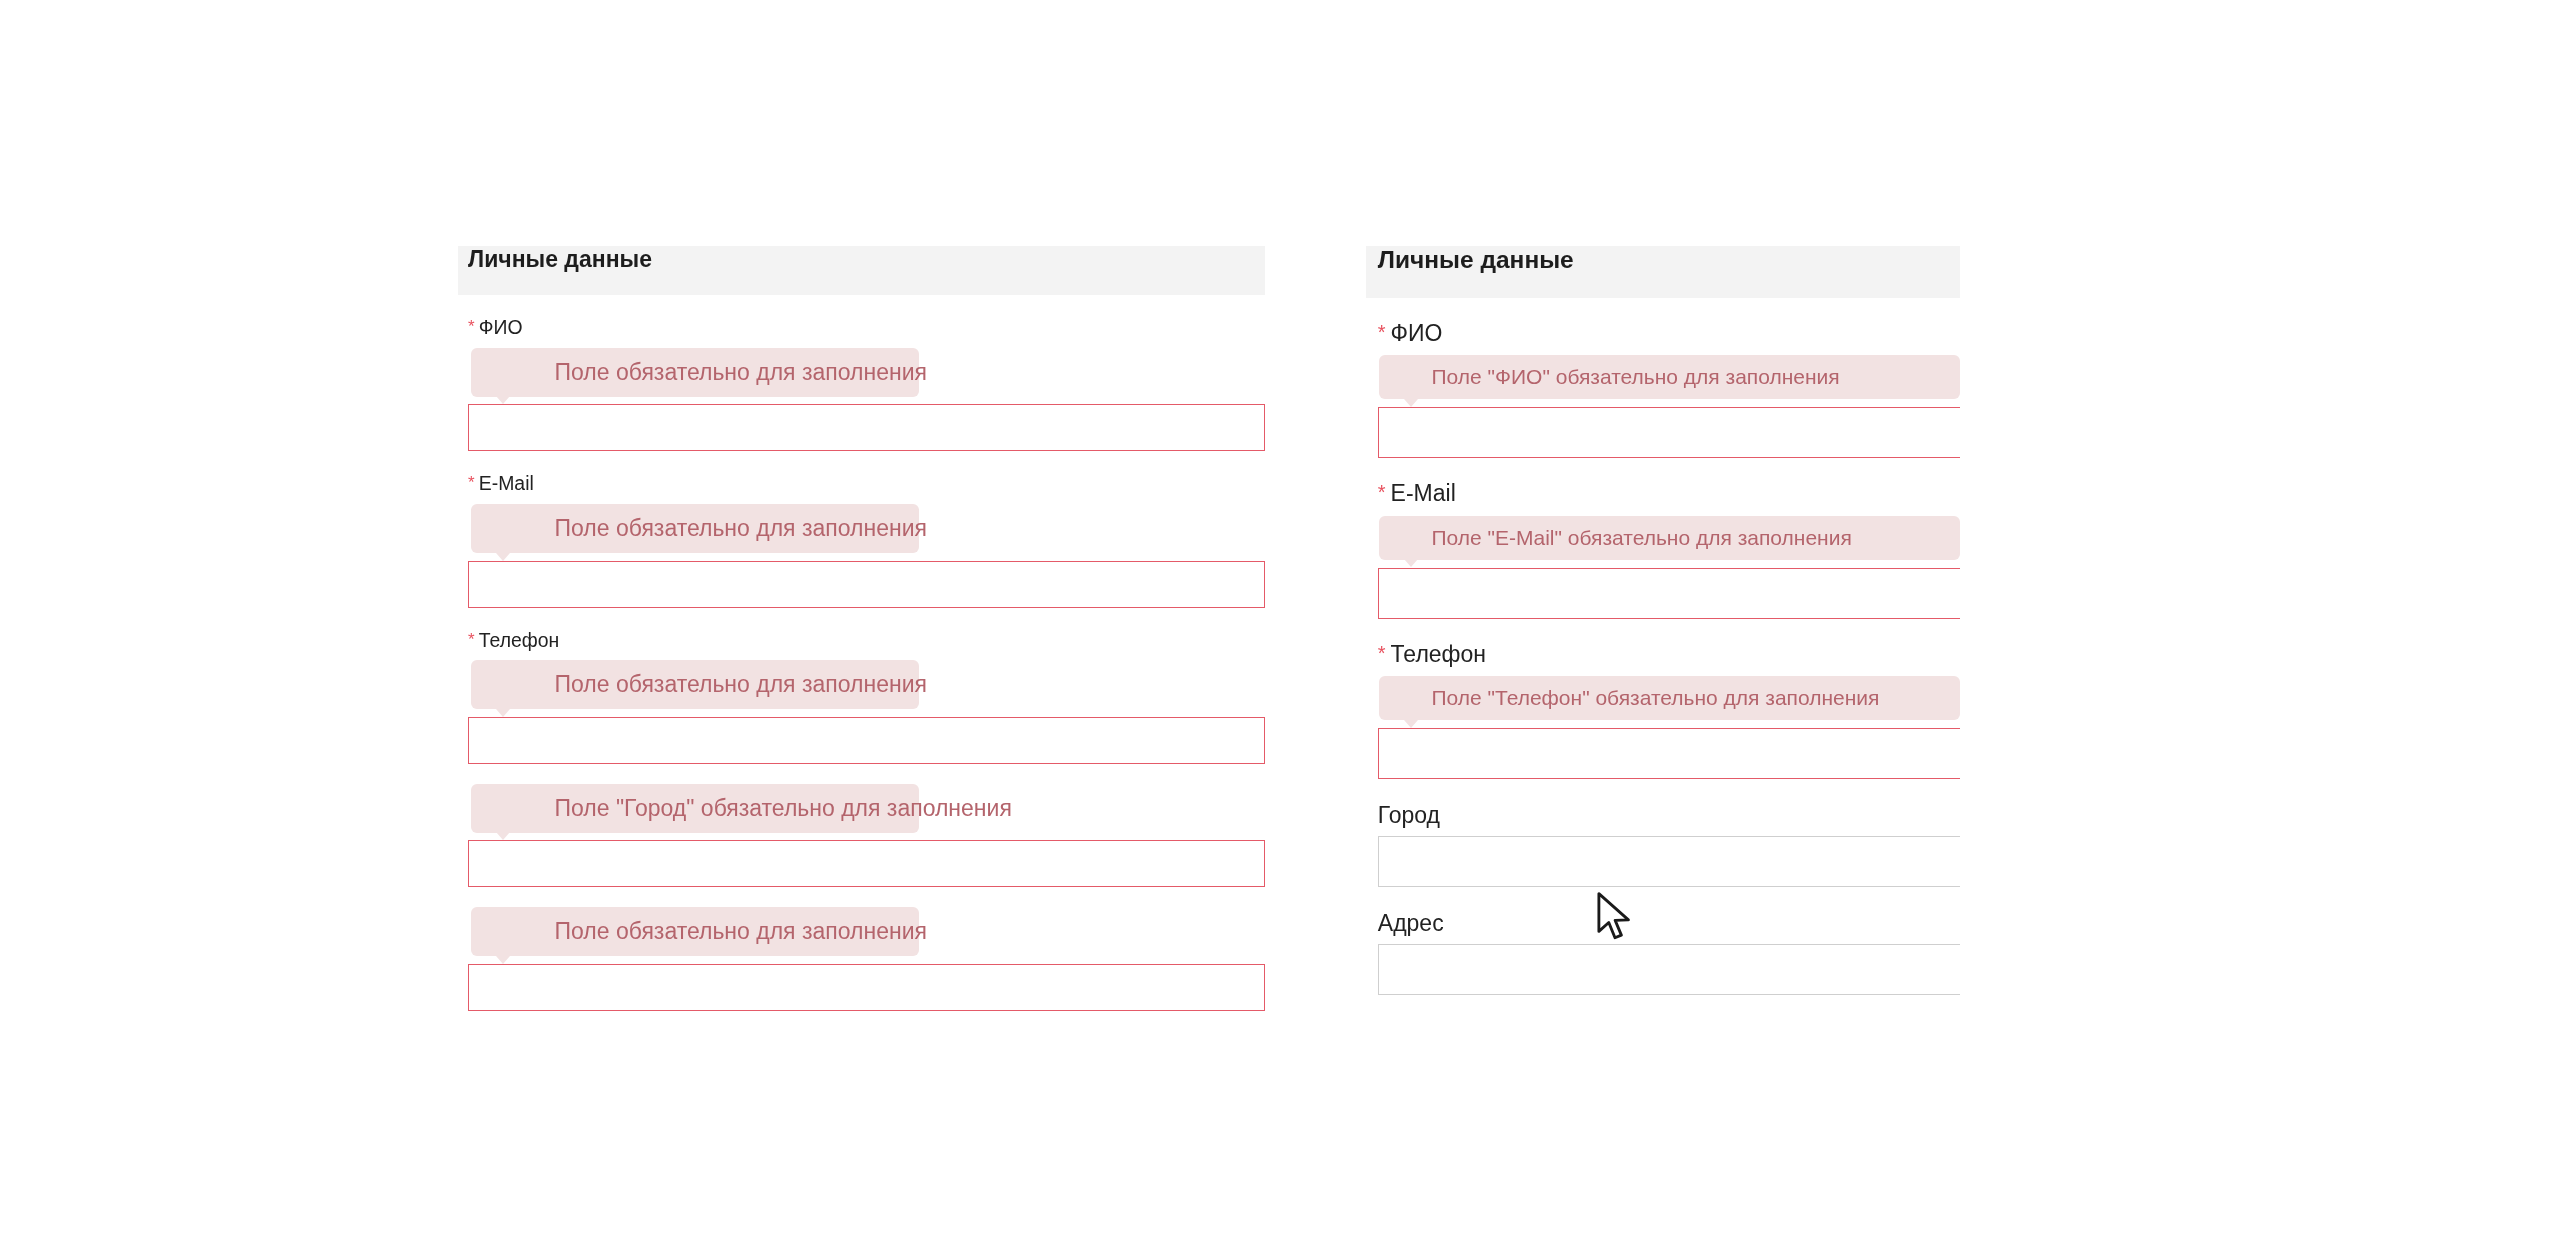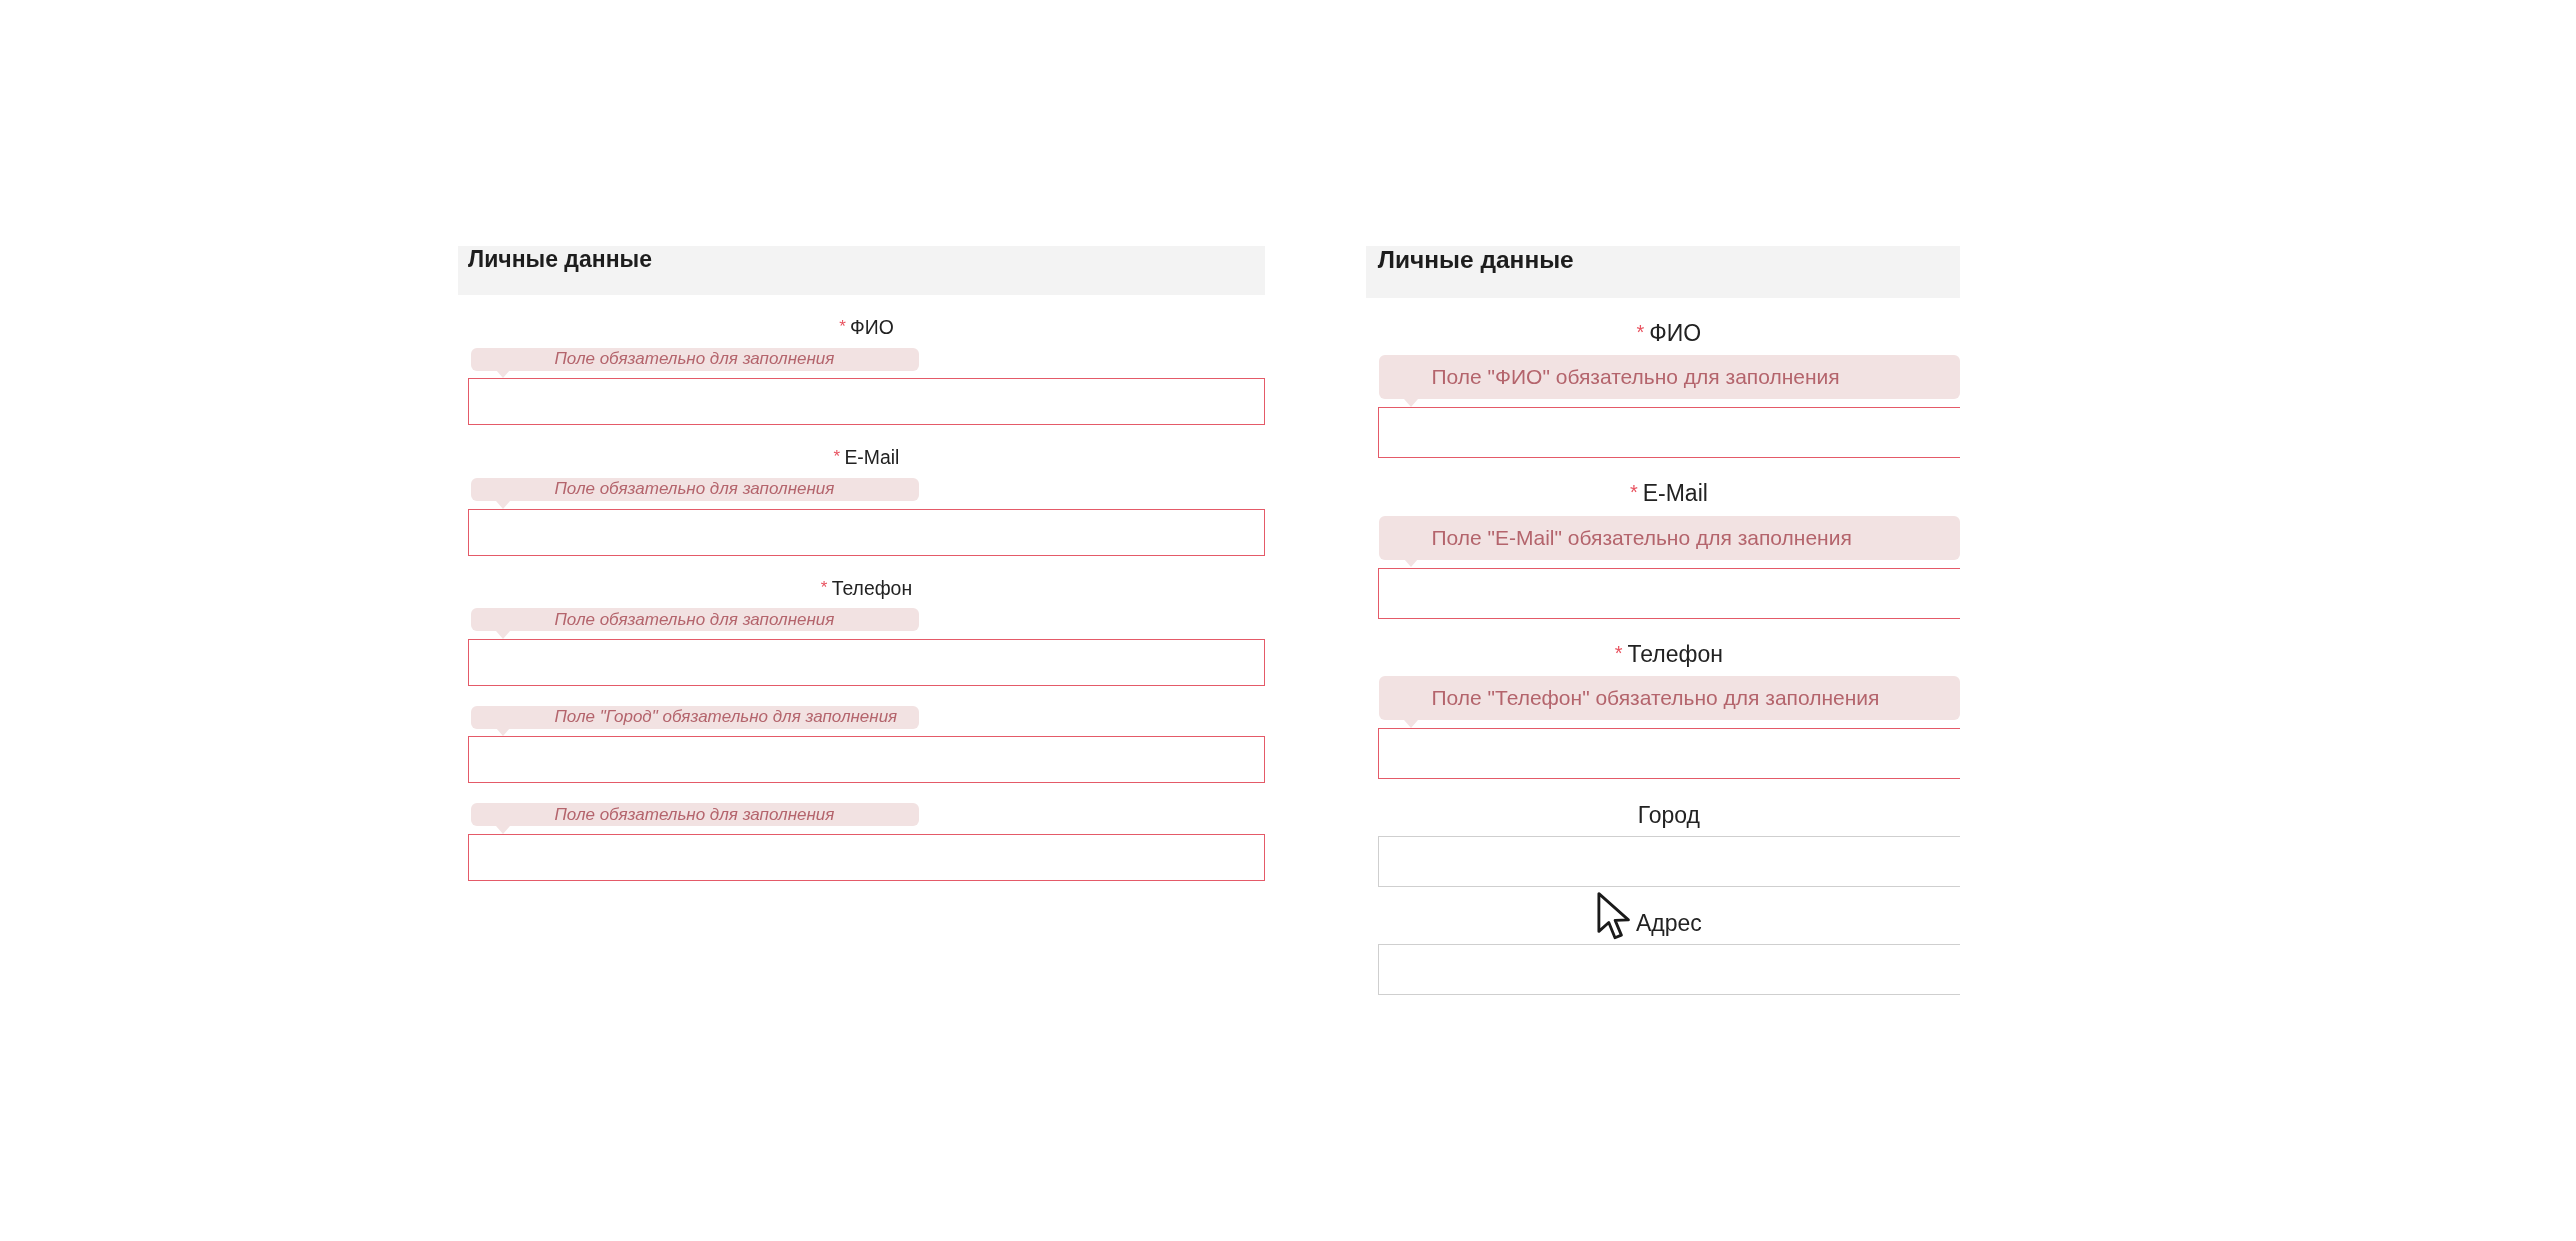--- a/index.html
+++ b/index.html
@@ -40,21 +40,20 @@
   }
 
   
   .field {
     position: relative;
   }
   .field-label {
     color: #222222;
     white-space: nowrap;
     display: block;
-    text-align: center;
   }
   .req-star {
     color: #e8525f;
     display: inline-block;
   }
 
   
   .tooltip {
     position: relative;
     background: #f2e2e2;
@@ -105,26 +104,25 @@
   }
   #panel-left .panel-title { font-size: 23px; }
   #panel-left .panel-body  { padding: 0 0 0 10px; }
 
   #panel-left .field { margin-top: 20px; }
   #panel-left .field-label { font-size: 19.4px; line-height: 23.6px; }
   #panel-left .req-star { font-size: 17px; margin-right: 4.2px; vertical-align: 1.7px; }
 
   #panel-left .tooltip {
     width: 448px;
-    height: 23px;
+    height: 49px;
     margin-top: 8.4px;
     margin-left: 2.5px;
-    font-size: 17px;
+    font-size: 23px;
     padding-left: 84px;
-    font-style: italic;
   }
   #panel-left .tooltip::after { left: 25px; }
 
   #panel-left .text-input {
     width: 797px;
     height: 47px;
     margin-top: 7.6px;
     font-size: 18.6px;
   }
 

